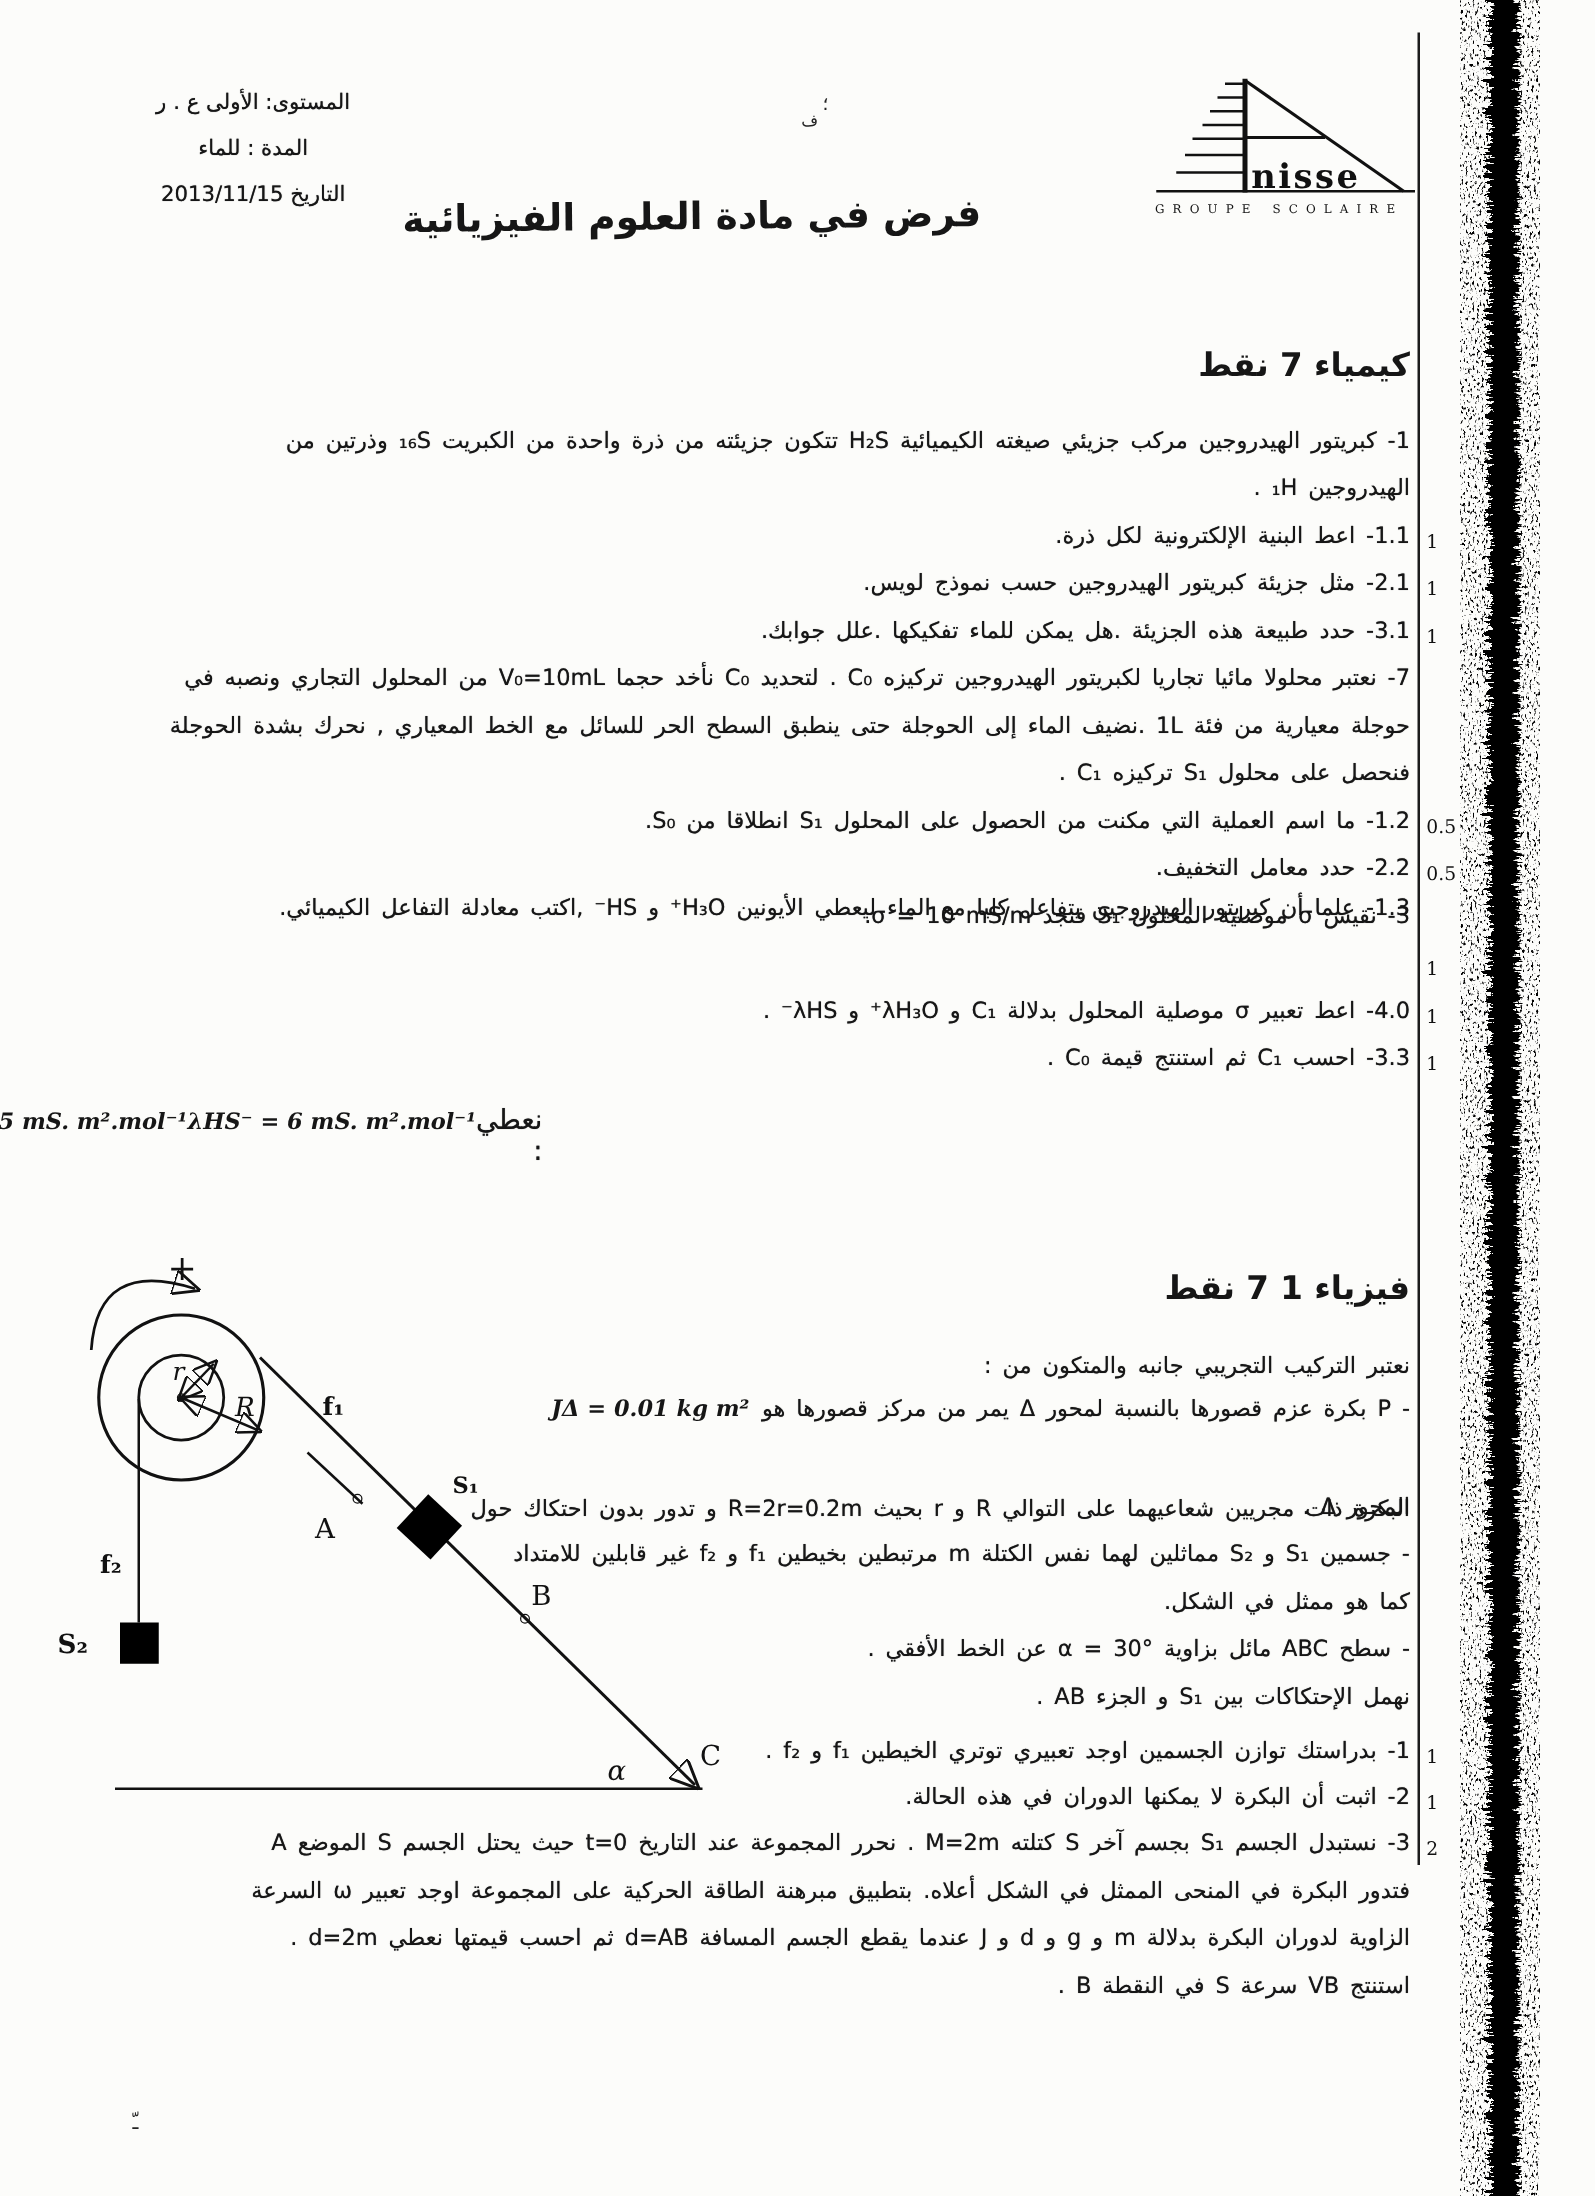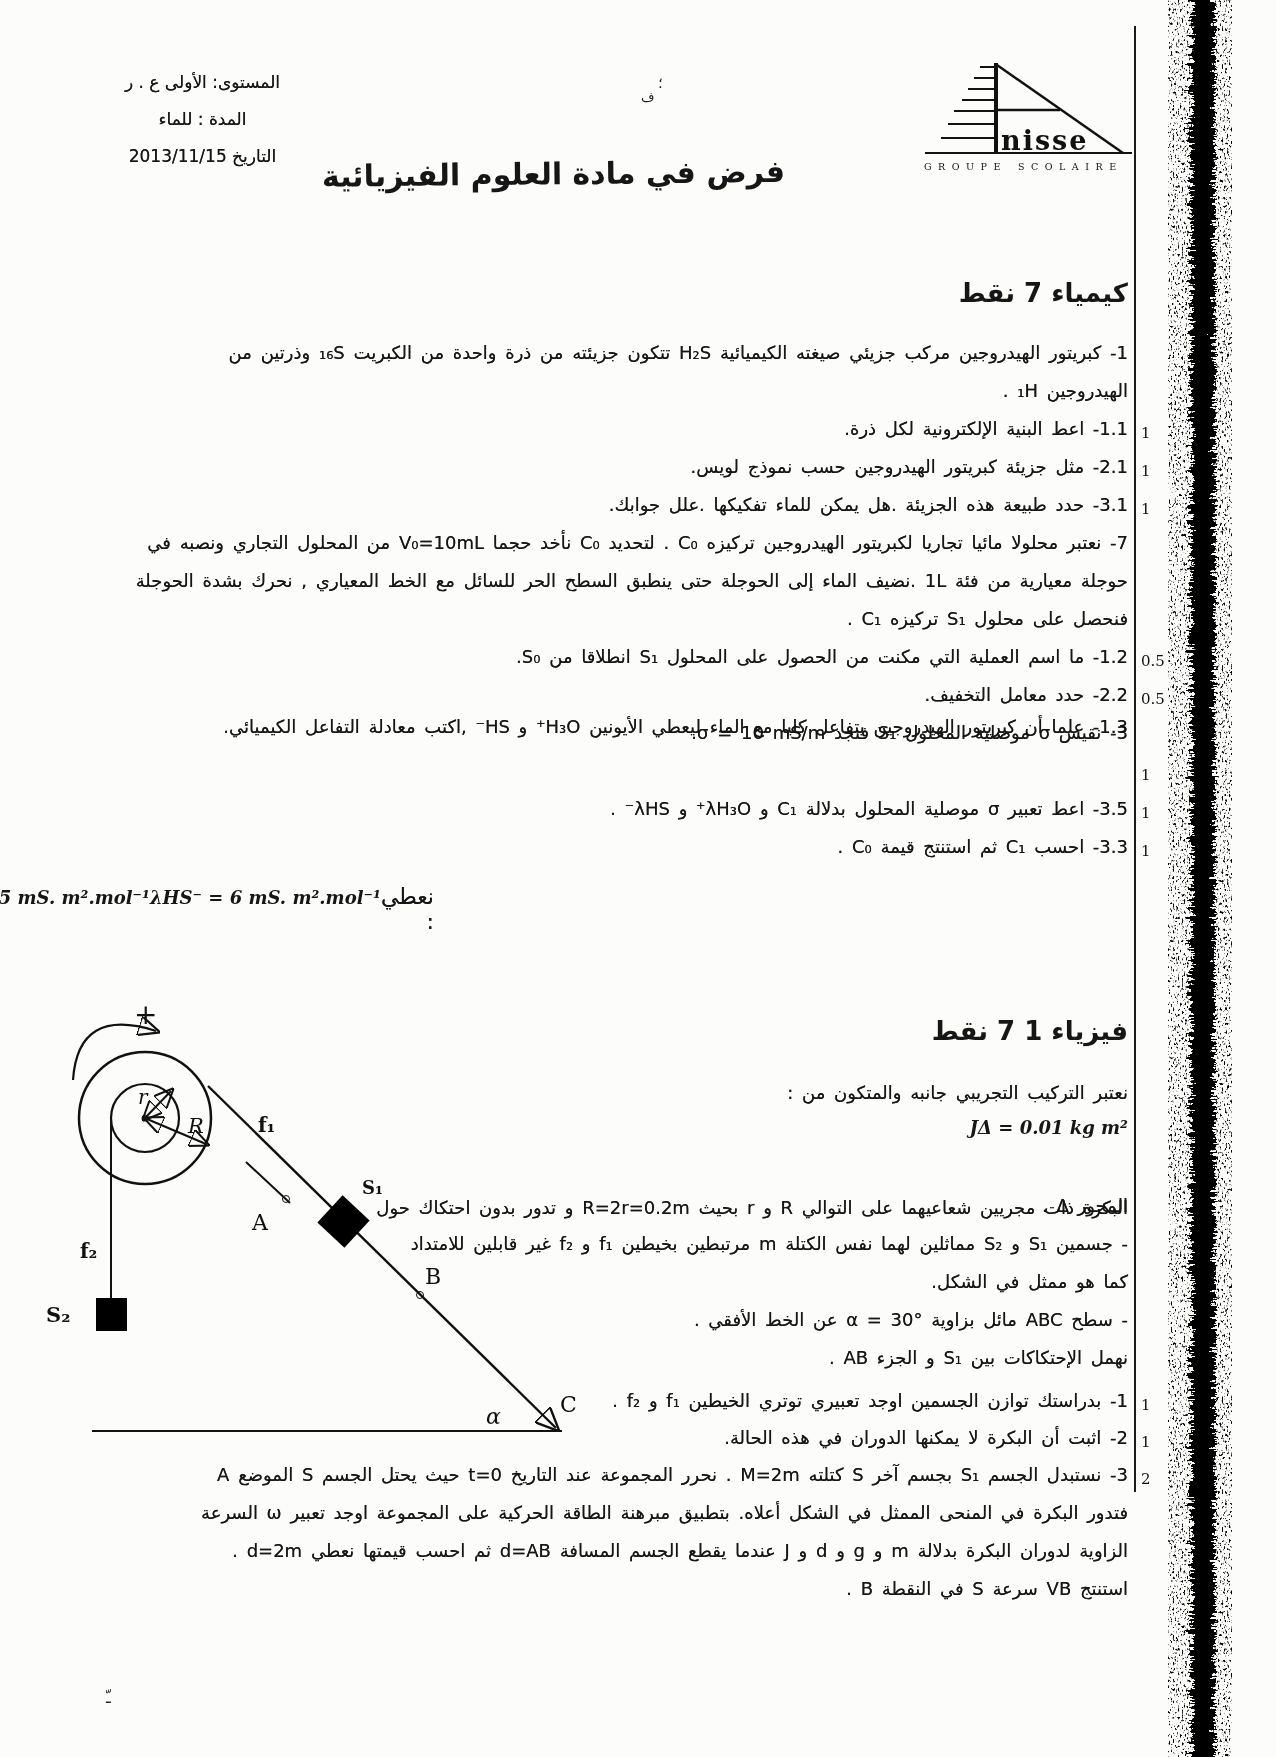--- a/index.html
+++ b/index.html
@@ -92,34 +92,35 @@
         <div class="tline" style="top: 606px;">فنحصل على محلول S₁ تركيزه C₁ .</div>
 
         <div class="tline" style="top: 644px;">1.2- ما اسم العملية التي مكنت من الحصول على المحلول S₁ انطلاقا من S₀.</div>
 
         <div class="tline" style="top: 682px;">2.2- حدد معامل التخفيف.</div>
 
         <div class="tline" style="top: 720px;">3- نقيس σ موصلية المحلول S₁ فنجد σ = 10 mS/m.</div>
 
         <div class="tline" style="top: 714px; text-align: center;">1.3- علما أن كبريتور الهيدروجين يتفاعل كليا مع الماء ليعطي الأيونين H₃O⁺ و HS⁻ ,اكتب معادلة التفاعل الكيميائي.</div>
 
-        <div class="tline" style="top: 796px;">3.5- اعط تعبير σ موصلية المحلول بدلالة C₁ و λH₃O⁺ و λHS⁻ .</div>
+        <div class="tline" style="top: 796px;">4.0- اعط تعبير σ موصلية المحلول بدلالة C₁ و λH₃O⁺ و λHS⁻ .</div>
 
         <div class="tline" style="top: 834px;">3.3- احسب C₁ ثم استنتج قيمة C₀ .</div>
       </div>
 
     <div class="givens">
       <span class="ar">نعطي :</span>
       <span class="formula">λHS⁻ = 6 mS. m².mol⁻¹</span>
       <span class="formula">λH₃O⁺ = 35 mS. m².mol⁻¹</span>
     </div>
 
     <div class="sec" style="top:1016px">فيزياء 1  7 نقط</div>
 
     <div class="l2row">
+      <span class="ar">- P بكرة عزم قصورها بالنسبة لمحور Δ يمر من مركز قصورها هو</span>
       <span class="formula">JΔ = 0.01 kg m²</span>
     </div>
 
     <div class="list-host">
 
         <div class="tline" style="top: 1080px;">نعتبر التركيب التجريبي جانبه والمتكون من :</div>
 
         <div class="tline" style="top: 1155px; margin-top: 40px;">البكرة ذات مجريين شعاعيهما على التوالي R و r بحيث R=2r=0.2m و تدور بدون احتكاك حول</div>
 
         <div class="tline" style="top: 1193px;">المحور Δ .</div>

